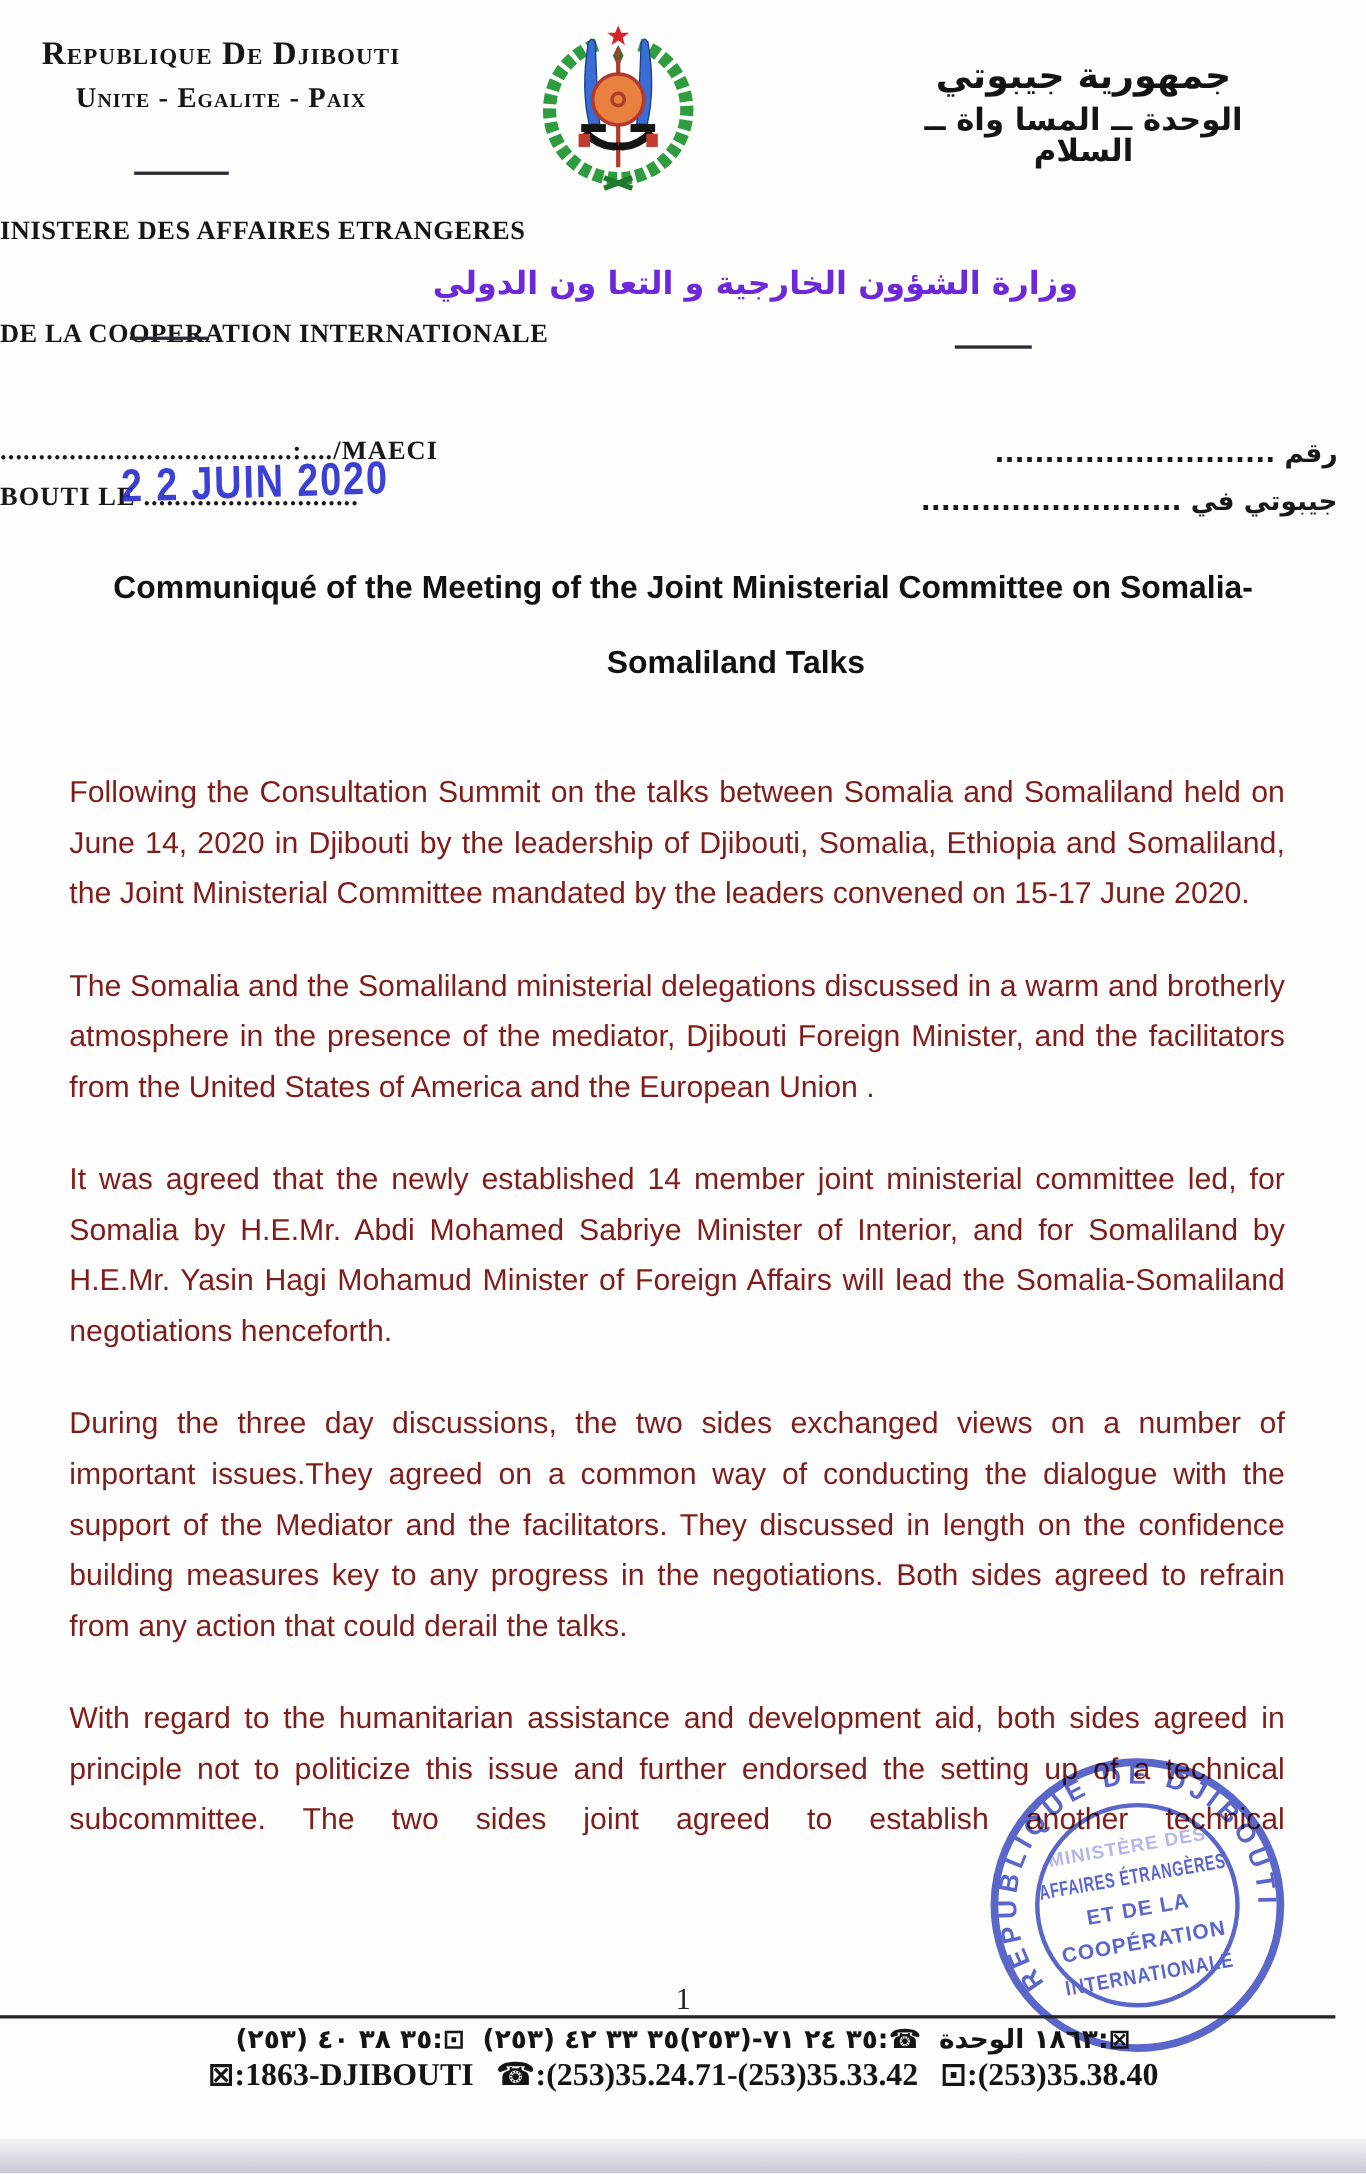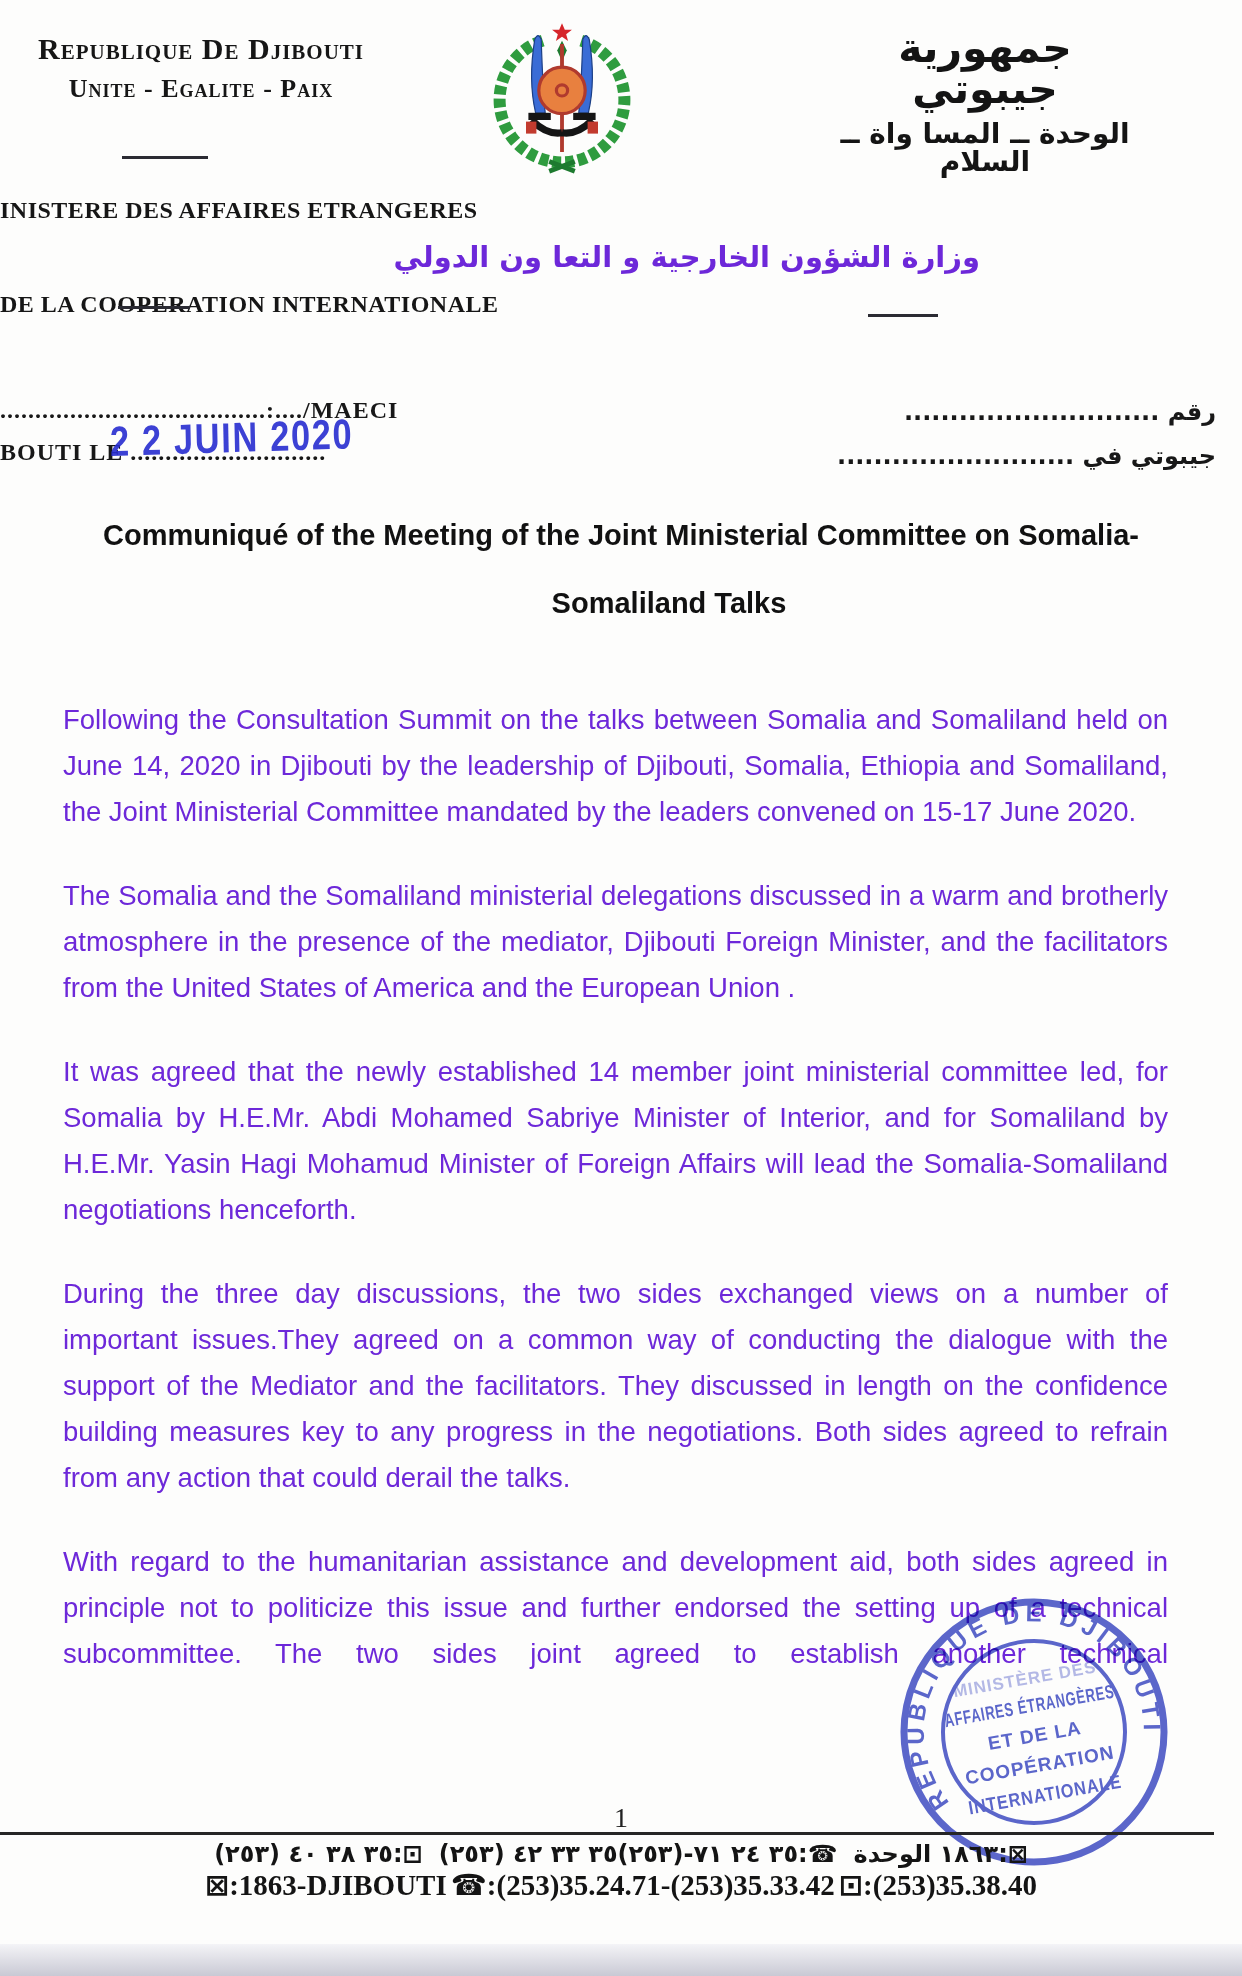--- a/index.html
+++ b/index.html
@@ -20,21 +20,21 @@
   .min-line{font-family:"Liberation Serif",serif;font-weight:bold;font-size:24px;
     color:#161616;letter-spacing:.5px;line-height:1;white-space:nowrap;}
   .min1{left:0;top:198px;}
   .min2{left:0;top:244px;margin-top:48px;}
   .rule-b{left:118px;top:306px;width:72px;}
 
   .emblem{left:482px;top:20px;width:160px;height:172px;}
 
   .hdr-right{left:820px;top:28px;width:330px;text-align:center;
     font-family:"DejaVu Sans",sans-serif;font-weight:bold;color:#141414;direction:rtl;}
-  .hdr-right .country{font-size:41px;line-height:1;}
+  .hdr-right .country{font-size:33px;line-height:1;margin-top:24px;}
   .hdr-right .motto{font-size:28px;line-height:1;margin-top:10px;}
   .ar-ministry{left:600px;top:240px;width:380px;text-align:center;direction:rtl;
     font-family:"DejaVu Sans",sans-serif;font-weight:bold;font-size:29px;color:#6d28d9;white-space:nowrap;}
   .rule-c{left:868px;top:314px;width:70px;}
 
   
   .ref{font-family:"Liberation Serif",serif;font-weight:bold;font-size:24px;
     color:#181818;line-height:1;white-space:nowrap;}
   .maeci{left:0;top:398px;letter-spacing:1px;}
   .bouti{left:0;top:440px;letter-spacing:1px;}
@@ -47,42 +47,42 @@
     letter-spacing:2px;white-space:nowrap;
     transform:scaleX(.82) rotate(-1.5deg);transform-origin:left center;
     opacity:.9;}
 
   
   .title-line{left:0;width:1242px;text-align:center;font-weight:bold;font-size:29px;
     color:#111;line-height:1.2;}
   .title1{top:518px;}
   .title2{top:586px;padding-left:48px;}
   .body{left:63px;top:697px;width:1105px;}
-  .body p{margin:0 0 38px 0;font-size:27.5px;line-height:46px;color:#6d28d9;
+  .body p{margin:0 0 38px 0;font-size:27.5px;line-height:46px;color:#7f1d1d;
     text-align:justify;}
   .body p.cut{text-align-last:justify;}
 
   
   .seal{left:883px;top:1581px;width:302px;height:302px;opacity:.85;
     mix-blend-mode:multiply;}
   .seal .ring{fill:none;stroke:#3f4cc4;}
   .seal text{fill:#3f4cc4;font-family:"Liberation Sans",sans-serif;font-weight:bold;}
   .seal .ring-text{font-size:24px;letter-spacing:5px;}
   .seal .in-line{font-size:19px;letter-spacing:1px;text-anchor:middle;}
   .seal .faint{opacity:.45;font-size:17px;}
 
   
   .pagenum{left:0;top:1804px;width:1242px;text-align:center;
     font-family:"Liberation Serif",serif;font-size:28px;color:#222;line-height:1;}
   .foot-rule{left:0;top:1832px;width:1214px;border-top:3px solid #262626;}
   .foot-ar{left:0;top:1840px;width:1242px;display:flex;flex-direction:row-reverse;
     justify-content:center;gap:16px;align-items:center;
     font-family:"DejaVu Sans",sans-serif;font-weight:bold;font-size:24px;color:#141414;}
   .foot-ar .seg{direction:rtl;unicode-bidi:isolate;white-space:nowrap;}
-  .foot-en{left:0;top:1868px;width:1242px;display:flex;justify-content:center;gap:4px;
+  .foot-en{left:0;top:1868px;width:1242px;display:flex;justify-content:center;gap:20px;
     align-items:center;font-family:"Liberation Serif",serif;font-weight:bold;
     font-size:29px;color:#141414;}
   .foot-en .seg{white-space:nowrap;}
   .glyph{font-family:"DejaVu Sans",sans-serif;}
 
   .bottombar{left:0;bottom:0;width:1242px;height:32px;
     background:linear-gradient(#f4f4f7,#c9c9d4);}
 </style>
 </head>
 <body>

